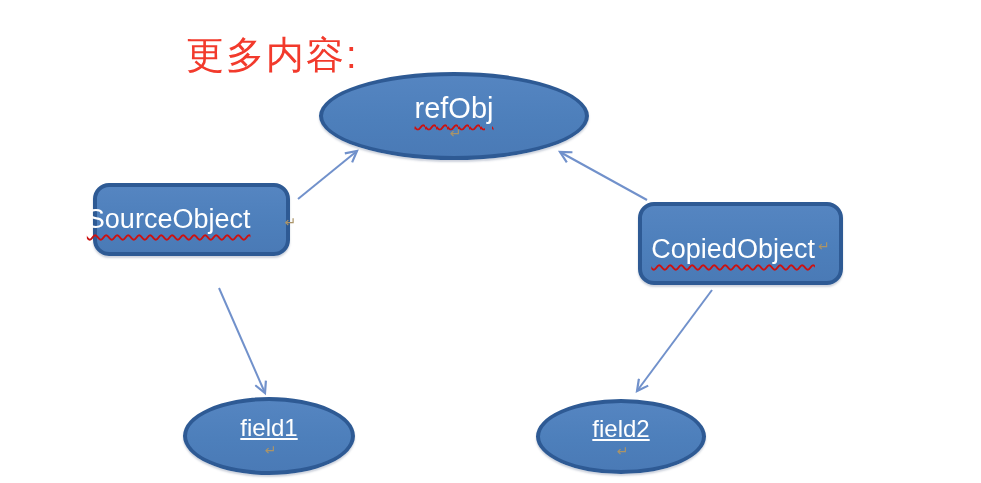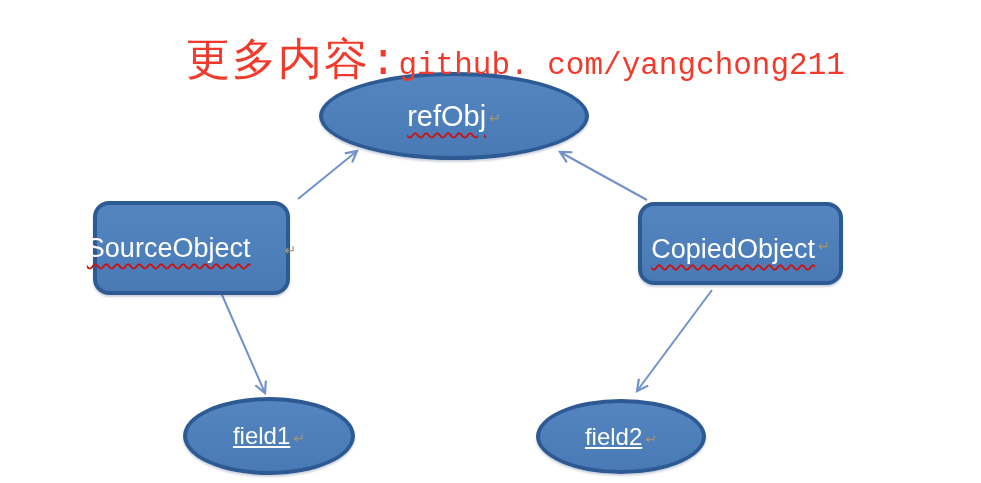--- a/index.html
+++ b/index.html
@@ -13,40 +13,40 @@
   
   .watermark{
     position:absolute;
     left:186px;top:30px;
     white-space:nowrap;
     color:#f23a2c;
     z-index:3;
     display:flex;align-items:baseline;
   }
   .watermark .cjk{
-    font-family:Liberation Mono, monospace;
-    font-size:44px;
+    font-family:Liberation Sans, sans-serif;
+    font-size:38px;
     letter-spacing:2px;
   }
   .watermark .url{
     font-family:"Liberation Mono", monospace;
     font-size:31px;
     letter-spacing:0px;
   }
   
   .node{
     position:absolute;
     background:linear-gradient(180deg,#5585c1 0%,#4d7fbb 55%,#4a7ab6 100%);
     border:4px solid #2e5a94;
     box-sizing:border-box;
     display:flex;align-items:center;justify-content:center;
     z-index:2;
     box-shadow:0 2px 2px rgba(60,80,120,0.25);
   }
-  .node.ellipse{border-radius:50%;}
+  .node.ellipse{border-radius:50%;flex-direction:column;}
   .node.rounded{border-radius:16px;}
   .node .label{
     color:#ffffff;
     line-height:1;
     text-decoration:underline;
   }
   .node .label.misspelled{
     text-decoration-line:underline;
     text-decoration-style:wavy;
     text-decoration-color:#cc1111;
@@ -55,21 +55,21 @@
   }
   .node .retmark{
     color:#ab9468;
     font-size:14px;
     margin-left:3px;
     transform:translateY(2px);
     font-family:"DejaVu Sans", sans-serif;
   }
   #node-refObj{left:319px;top:72px;width:270px;height:88px;}
   #node-refObj .label{font-size:29px;}
-  #node-sourceObject{left:93px;top:201px;width:197px;height:94px;gap:31px;}
+  #node-sourceObject{left:93px;top:183px;width:197px;height:73px;gap:31px;}
   #node-sourceObject .label{font-size:27px;}
   #node-copiedObject{left:638px;top:202px;width:205px;height:83px;}
   #node-copiedObject .label{font-size:27px;margin-top:12px;}
   #node-field1{left:183px;top:397px;width:172px;height:78px;}
   #node-field1 .label{font-size:24px;}
   #node-field2{left:536px;top:399px;width:170px;height:75px;text-align:right;}
   #node-field2 .label{font-size:24px;}
   
   svg.arrows{
     position:absolute;left:0;top:0;width:981px;height:483px;
@@ -81,21 +81,20 @@
     fill:none;
   }
 </style>
 </head>
 <body>
 
 <div class="canvas">
 
   <div class="watermark">
     <span class="cjk">更多内容:</span>
-      <span class="url">github. com/yangchong211</span>
   </div>
 
   <svg class="arrows" viewBox="0 0 981 483">
     <defs>
       <marker id="openArrow" markerWidth="8" markerHeight="7" refX="6.5" refY="3.5" orient="auto">
         <path d="M1,0.6 L6.5,3.5 L1,6.4" fill="none" stroke="#7191cb" stroke-width="1.1"></path>
       </marker>
     </defs>
     <line x1="298" y1="199" x2="357" y2="151" marker-end="url(#openArrow)"></line>
     <line x1="647" y1="200" x2="560" y2="152" marker-end="url(#openArrow)"></line>

